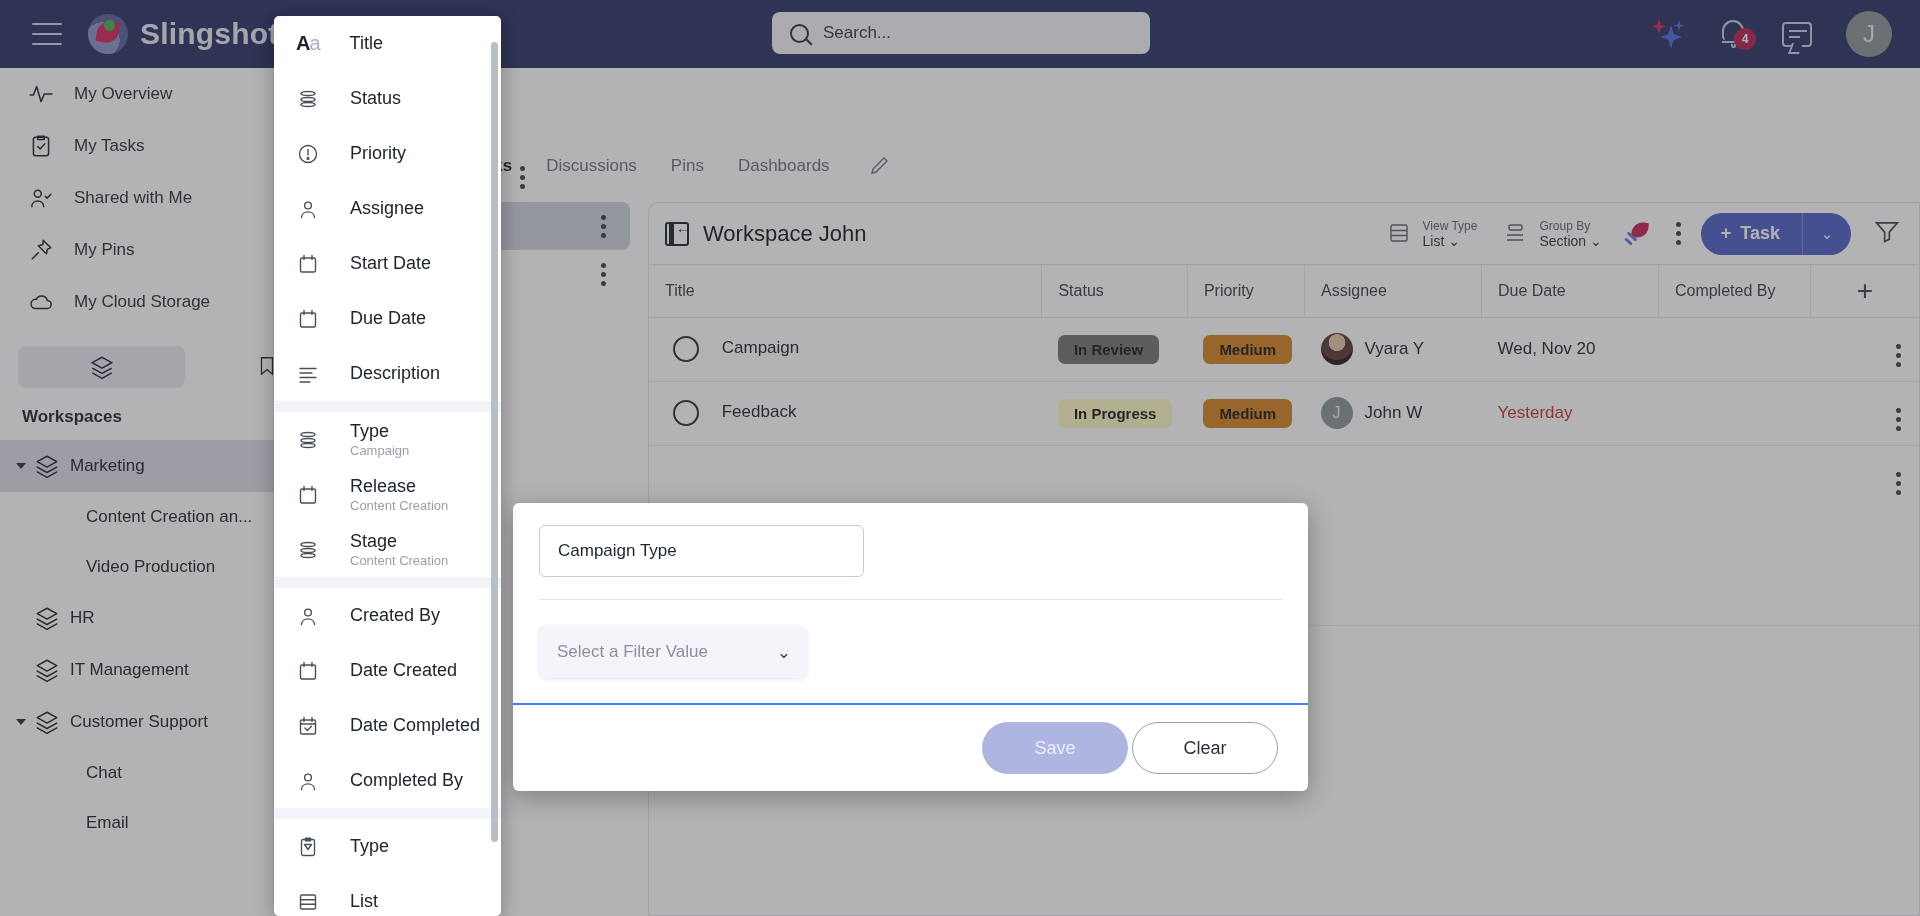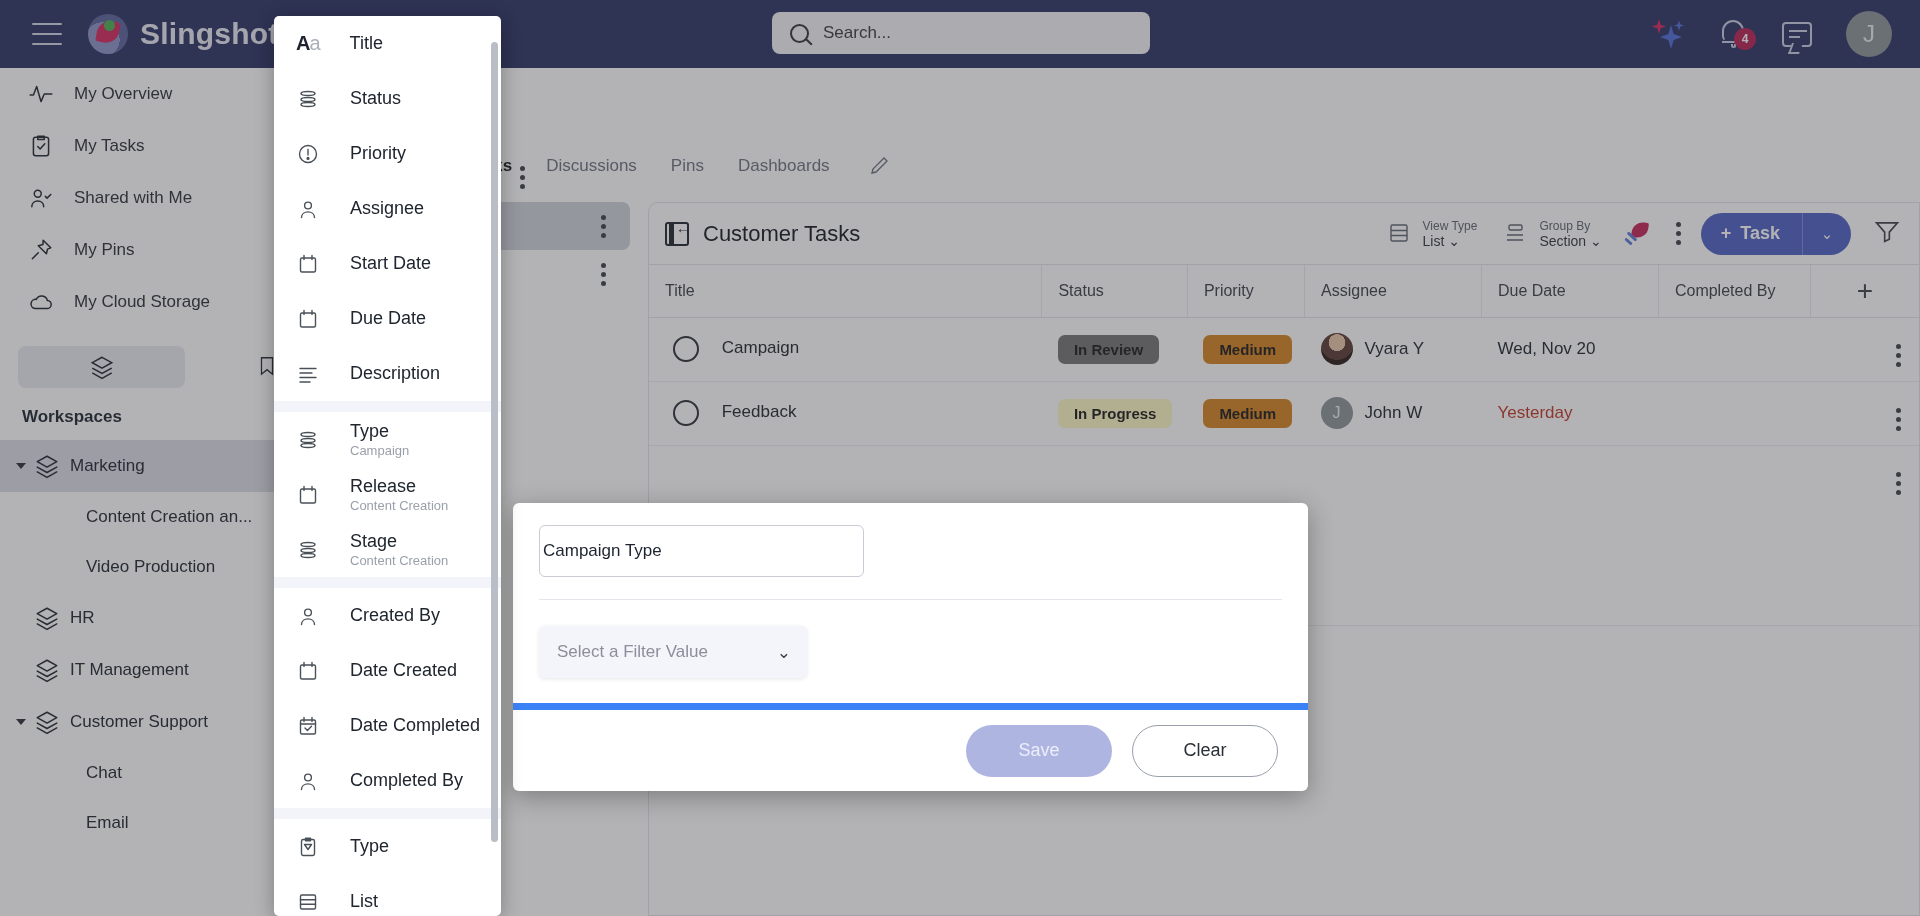--- a/index.html
+++ b/index.html
@@ -156,33 +156,33 @@
     justify-content:center; font-size:16px; color:#eef1f2;}
   .av.photo{ background:radial-gradient(circle at 50% 30%, #e7c4a7 0 30%, #5a3b34 31% 62%, #2a1a18 63% 100%);}
   .rowkebab{ position:absolute; right:18px; }
 
   
   #overlay{ position:absolute; inset:0; background:rgba(56,56,60,0.38); }
   #dialog{ position:absolute; left:513px; top:503px; width:795px; height:288px;
     background:#fff; border-radius:6px; box-shadow:0 6px 26px rgba(0,0,0,.30);}
   .dlg-body{ padding:22px 26px 0 26px;}
   .chip{ width:325px; height:52px; border:1px solid #c9ccd4; border-radius:6px;
-    display:flex; align-items:center; padding-left:3px; font-size:17px; color:#1d2430;}
+    display:flex; align-items:center; padding-left:18px; font-size:17px; color:#1d2430;}
   .dlg-sep{ height:1px; background:#e4e6eb; margin:22px 0 0 0;}
   .selectwrap{ position:relative; margin-top:26px;}
   .pointer{ position:absolute; left:-25px; top:12px; width:0;height:0;
     border-top:16px solid transparent; border-bottom:16px solid transparent;
     border-left:18px solid #fff;}
   .select{ width:268px; height:52px; background:#f4f5fa; border-radius:6px;
     display:flex; align-items:center; padding:0 16px 0 18px; font-size:17px;
     color:#8a8f99; box-shadow:0 1px 4px rgba(0,0,0,.10); cursor:pointer;}
   .select .chev{ margin-left:auto; color:#3a3f48; font-size:17px;}
   .dlg-foot{ position:absolute; left:0; right:0; bottom:0; height:88px;
-    border-top:7px solid #3b82f6; display:flex; align-items:center;
-    justify-content:flex-end; gap:20px; padding-right:30px;}
+    border-top:2px solid #3b82f6; display:flex; align-items:center;
+    justify-content:flex-end; gap:4px; padding-right:30px;}
   .btn-save{ width:146px;height:52px; border-radius:26px; background:#aeb5e0; color:#eceefb;
     display:flex;align-items:center;justify-content:center; font-size:18px; cursor:pointer;}
   .btn-clear{ width:146px;height:52px; border-radius:26px; background:#fff; color:#2b3038;
     border:1px solid #9aa0ab; display:flex;align-items:center;justify-content:center;
     font-size:18px; cursor:pointer;}
 
   
   #fielddrop{ position:absolute; left:274px; top:16px; width:227px; height:900px;
     background:#fff; border-radius:5px; box-shadow:0 4px 20px rgba(0,0,0,.30);
     overflow:hidden;}
@@ -409,21 +409,21 @@
           <b></b>
           <b></b>
           <b></b>
         </span>
     </div>
   </div>
 
   <div class="card">
     <div class="card-head">
       <span class="collapse-ico"></span>
-      <span class="card-title">Customer Tasks</span>
+      <span class="card-title">Workspace John</span>
 
       <div class="hdr-ctl">
         <span class="ico">
           <svg width="24" height="24" viewBox="0 0 24 24" fill="none" stroke="#5d6470" stroke-width="1.4">
             <rect x="4" y="4" width="16" height="16" rx="1.5"></rect>
               <path d="M4 9.5h16M4 14.5h16"></path>
           </svg>
           </span>
         <span class="txt">
           <div class="l1">View Type</div>

